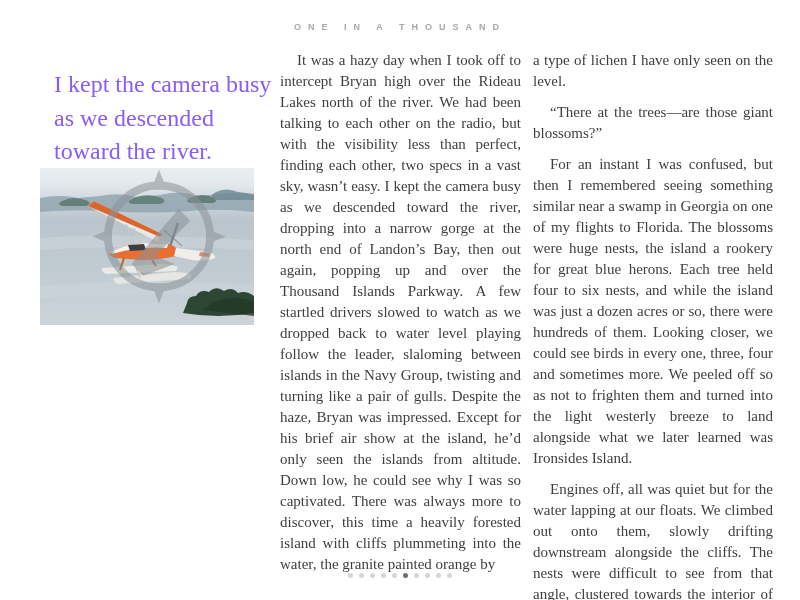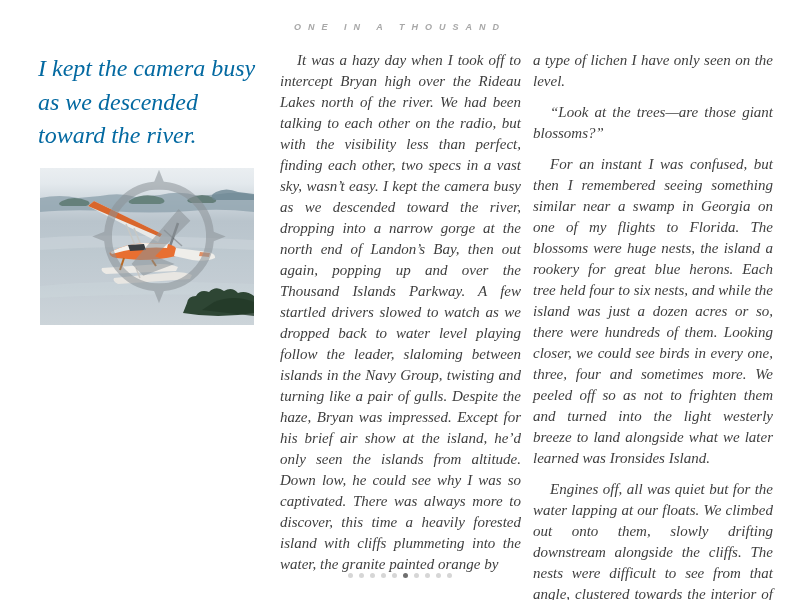--- a/index.html
+++ b/index.html
@@ -1,30 +1,30 @@
 <!DOCTYPE html>
 <html><head>
 <meta charset="utf-8">
 <style>
   html,body{margin:0;padding:0;background:#ffffff;}
   body{width:800px;height:600px;overflow:hidden;font-family:"Liberation Serif",serif;}
-  .page{position:relative;width:800px;height:600px;background:#ffffff;font-style:italic;}
+  .page{position:relative;width:800px;height:600px;background:#ffffff;}
 
   
   .running-head{
     position:absolute;top:22px;left:0;width:100%;text-align:center;
     font-family:"Liberation Sans",sans-serif;font-size:9px;font-weight:bold;
     letter-spacing:7px;color:#a8a8a8;
   }
 
   
   .pull-quote{
-    position:absolute;left:38px;top:52px;width:228px;margin:0;
+    position:absolute;left:38px;top:52px;width:228px;margin:16px;
     font-family:"Liberation Serif",serif;font-weight:normal;
-    font-size:24px;line-height:1.4;color:#0369a1;
+    font-size:24px;line-height:1.4;color:#8b5cf6;
   }
   .photo{
     position:absolute;left:40px;top:168px;width:214px;height:157px;margin:0;
     overflow:hidden;background:linear-gradient(180deg,
       #eaeef1 0%, #e3e9ed 10%, #c9d2d9 24%, #b9c4cc 34%,
       #bec9d0 55%, #c4cdd4 75%, #ccd4d9 100%);
   }
   .photo svg{display:block;width:100%;height:100%;}
   .watermark{
     position:absolute;left:12px;bottom:10px;width:40px;height:40px;opacity:.55;
@@ -107,21 +107,21 @@
       <polygon points="37,20 32,18 32,22" fill="#8b9297"></polygon>
       <path d="M13,27 L25,13 L28,16 L19,25 L24,27 L16,30 Z" fill="#8b9297"></path>
     </svg>
   </figure>
 
   <div class="col col-middle" id="col-middle">
       <p class="para indent">It was a hazy day when I took off to intercept Bryan high over the Rideau Lakes north of the river. We had been talking to each other on the radio, but with the visibility less than perfect, finding each other, two specs in a vast sky, wasn’t easy. I kept the camera busy as we descended toward the river, dropping into a narrow gorge at the north end of Landon’s Bay, then out again, popping up and over the Thousand Islands Parkway. A few startled drivers slowed to watch as we dropped back to water level playing follow the leader, slaloming between islands in the Navy Group, twisting and turning like a pair of gulls. Despite the haze, Bryan was impressed. Except for his brief air show at the island, he’d only seen the islands from altitude. Down low, he could see why I was so captivated. There was always more to discover, this time a heavily forested island with cliffs plummeting into the water, the granite painted orange by</p>
     </div>
   <div class="col col-right" id="col-right">
       <p class="para">a type of lichen I have only seen on the level.</p>
-      <p class="para indent">“Look at the trees—are those giant blossoms?”</p>
+      <p class="para indent">“There at the trees—are those giant blossoms?”</p>
       <p class="para indent">For an instant I was confused, but then I remembered seeing something similar near a swamp in Georgia on one of my flights to Florida. The blossoms were huge nests, the island a rookery for great blue herons. Each tree held four to six nests, and while the island was just a dozen acres or so, there were hundreds of them. Looking closer, we could see birds in every one, three, four and sometimes more. We peeled off so as not to frighten them and turned into the light westerly breeze to land alongside what we later learned was Ironsides Island.</p>
       <p class="para indent">Engines off, all was quiet but for the water lapping at our floats. We climbed out onto them, slowly drifting downstream alongside the cliffs. The nests were difficult to see from that angle, clustered towards the interior of the island, but we could soon hear the</p>
     </div>
 
   <nav class="pager" id="pager">
       <span class="dot"></span>
       <span class="dot"></span>
       <span class="dot"></span>
       <span class="dot"></span>
       <span class="dot"></span>

